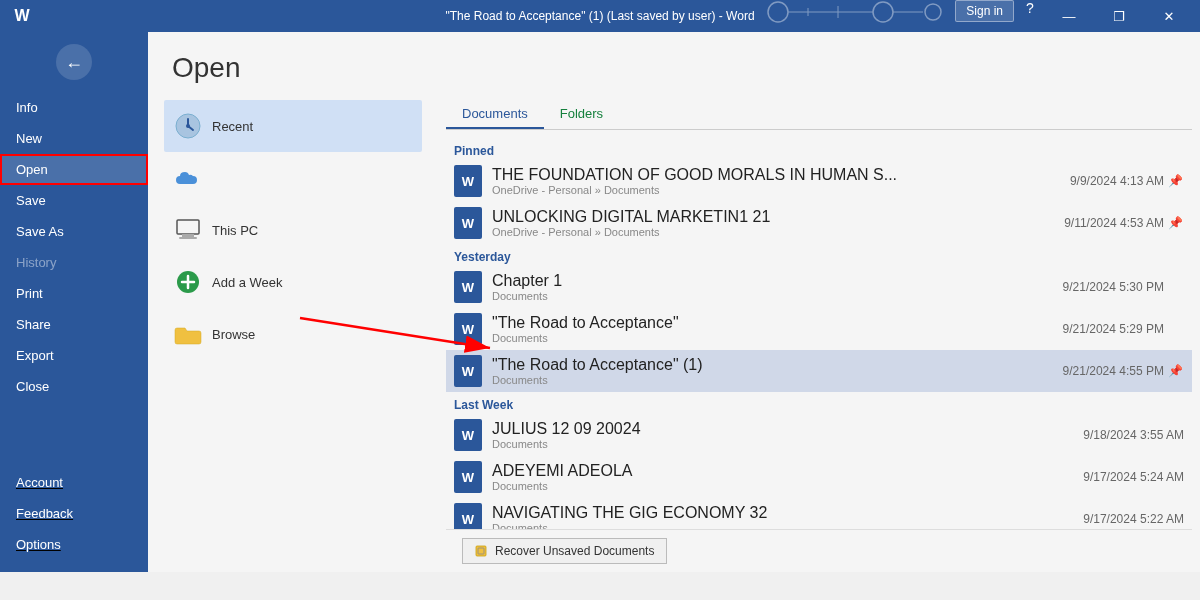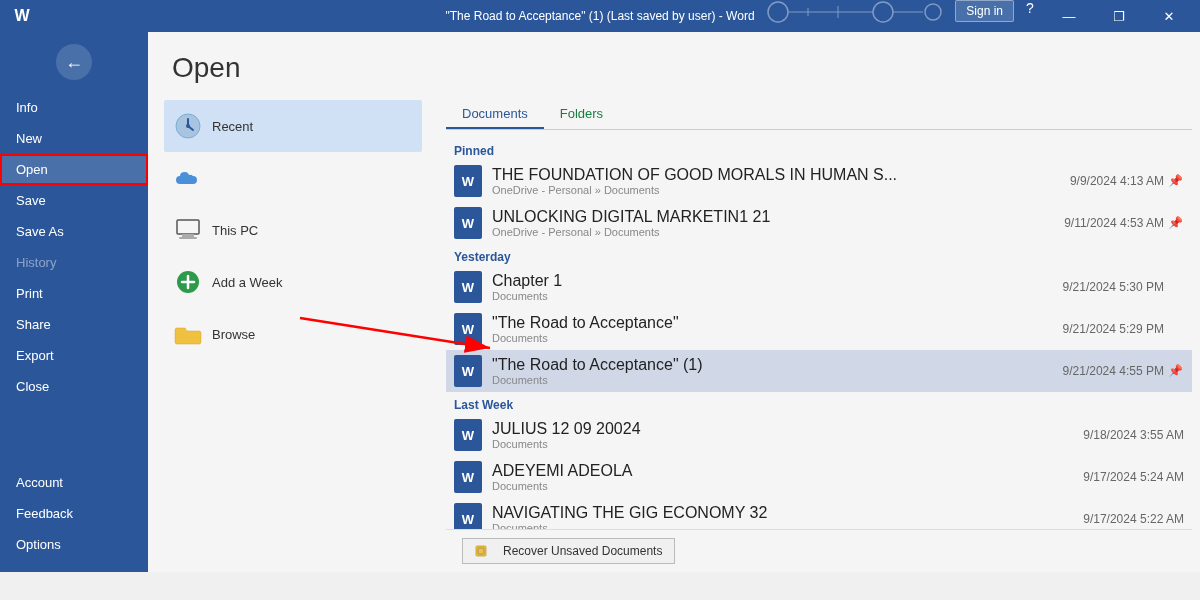--- a/index.html
+++ b/index.html
@@ -102,20 +102,21 @@
     }
     .sidebar-item.active {
       background: rgba(255,255,255,0.15);
       outline: 2px solid #ff0000;
       outline-offset: -2px;
     }
     .sidebar-item.disabled { color: rgba(255,255,255,0.45); cursor: default; }
     .sidebar-bottom {
       margin-top: auto;
       padding-bottom: 12px;
+      text-decoration: underline;
     }
 
     
     .content {
       flex: 1;
       background: #f5f5f5;
       display: flex;
       flex-direction: column;
     }
     .open-title {
@@ -224,21 +225,21 @@
       border-top: 1px solid #ddd;
     }
     .recover-btn {
       background: #f0f0f0;
       border: 1px solid #bbb;
       padding: 5px 12px;
       font-size: 12px;
       cursor: pointer;
       display: flex;
       align-items: flex-start;
-      gap: 14px;
+      gap: 6px;
       color: #333;
     }
 
     
     .word-icon {
       background: #2b579a;
       color: white;
       font-size: 9px;
       font-weight: bold;
       width: 28px;

